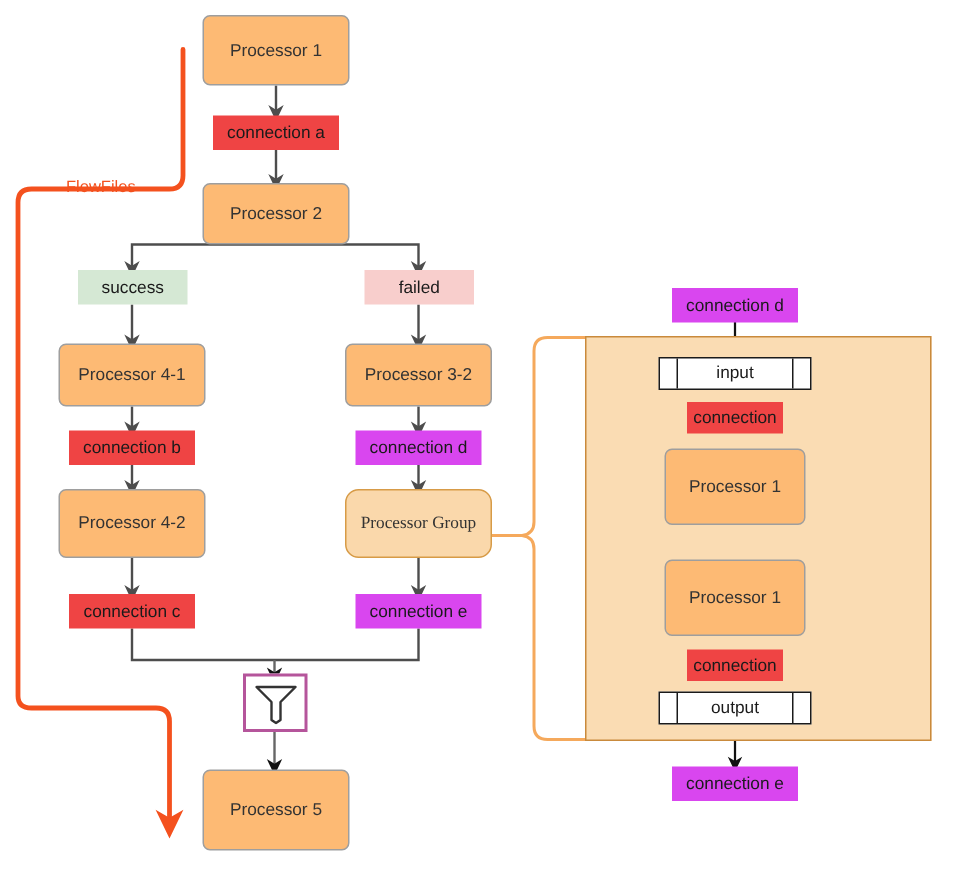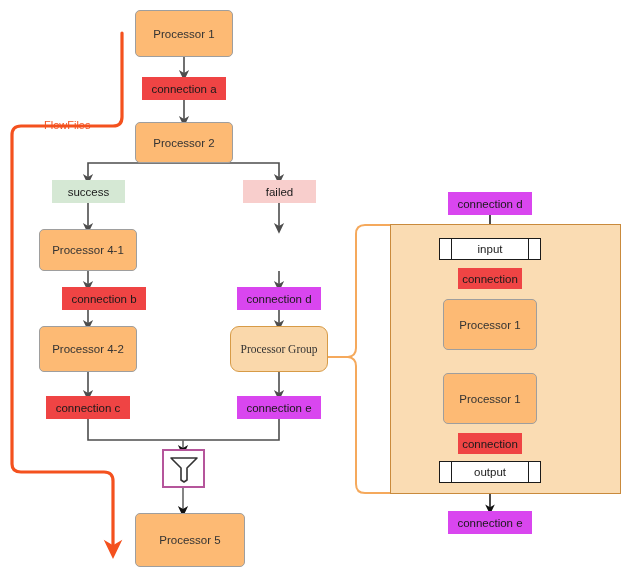--- a/index.html
+++ b/index.html
@@ -95,37 +95,38 @@
   <div class="node proc" style="left:135px;top:10px;width:98px;height:47px;">Processor 1</div>
 
   <div class="node conn conn-gray" style="left:142px;top:77px;width:84px;height:23px;">connection a</div>
 
   <div class="node proc" style="left:135px;top:122px;width:98px;height:41px;">Processor 2</div>
 
   <div class="node rel-success" style="left:52px;top:180px;width:73px;height:23px;">success</div>
   <div class="node rel-failed" style="left:243px;top:180px;width:73px;height:23px;">failed</div>
 
   <div class="node proc" style="left:39px;top:229px;width:98px;height:42px;">Processor 4-1</div>
+  <div class="node proc" style="left:230px;top:229px;width:98px;height:42px;">Processor 3-2</div>
 
-  <div class="node conn conn-gray" style="left:62px;top:287px;width:84px;height:23px;">connection b</div>
+  <div class="node conn conn-gray" style="left:46px;top:287px;width:84px;height:23px;">connection b</div>
   <div class="node conn conn-blue" style="left:237px;top:287px;width:84px;height:23px;">connection d</div>
 
   <div class="node proc" style="left:39px;top:326px;width:98px;height:46px;">Processor 4-2</div>
   <div class="node pgroup" style="left:230px;top:326px;width:98px;height:46px;font-family:Liberation Serif, serif;">Processor Group</div>
 
   <div class="node conn conn-gray" style="left:46px;top:396px;width:84px;height:23px;">connection c</div>
   <div class="node conn conn-blue" style="left:237px;top:396px;width:84px;height:23px;">connection e</div>
 
   <div class="node funnel-box" style="left:162px;top:449px;width:43px;height:39px;">
     <svg width="32" height="28" viewBox="0 0 32 28">
       <path d="M3,3 L29,3 L19,13 L19,25 L16,27 L13,25 L13,13 Z" fill="#ffffff" stroke="#333333" stroke-width="1.6" stroke-linejoin="round"></path>
     </svg>
   </div>
 
-  <div class="node proc" style="left:135px;top:513px;width:110px;height:54px;">Processor 5</div>
+  <div class="node proc" style="left:135px;top:513px;width:98px;height:54px;">Processor 5</div>
 
   <div class="node panel" style="left:390px;top:224px;width:231px;height:270px;"></div>
 
   <div class="node conn conn-blue" style="left:448px;top:192px;width:84px;height:23px;">connection d</div>
 
   <div class="node port" style="left:439px;top:238px;width:102px;height:22px;position:absolute;">
     <span class="seg" style="left:11px;"></span>
     <span class="seg" style="right:11px;"></span>
     <span>input</span>
   </div>

